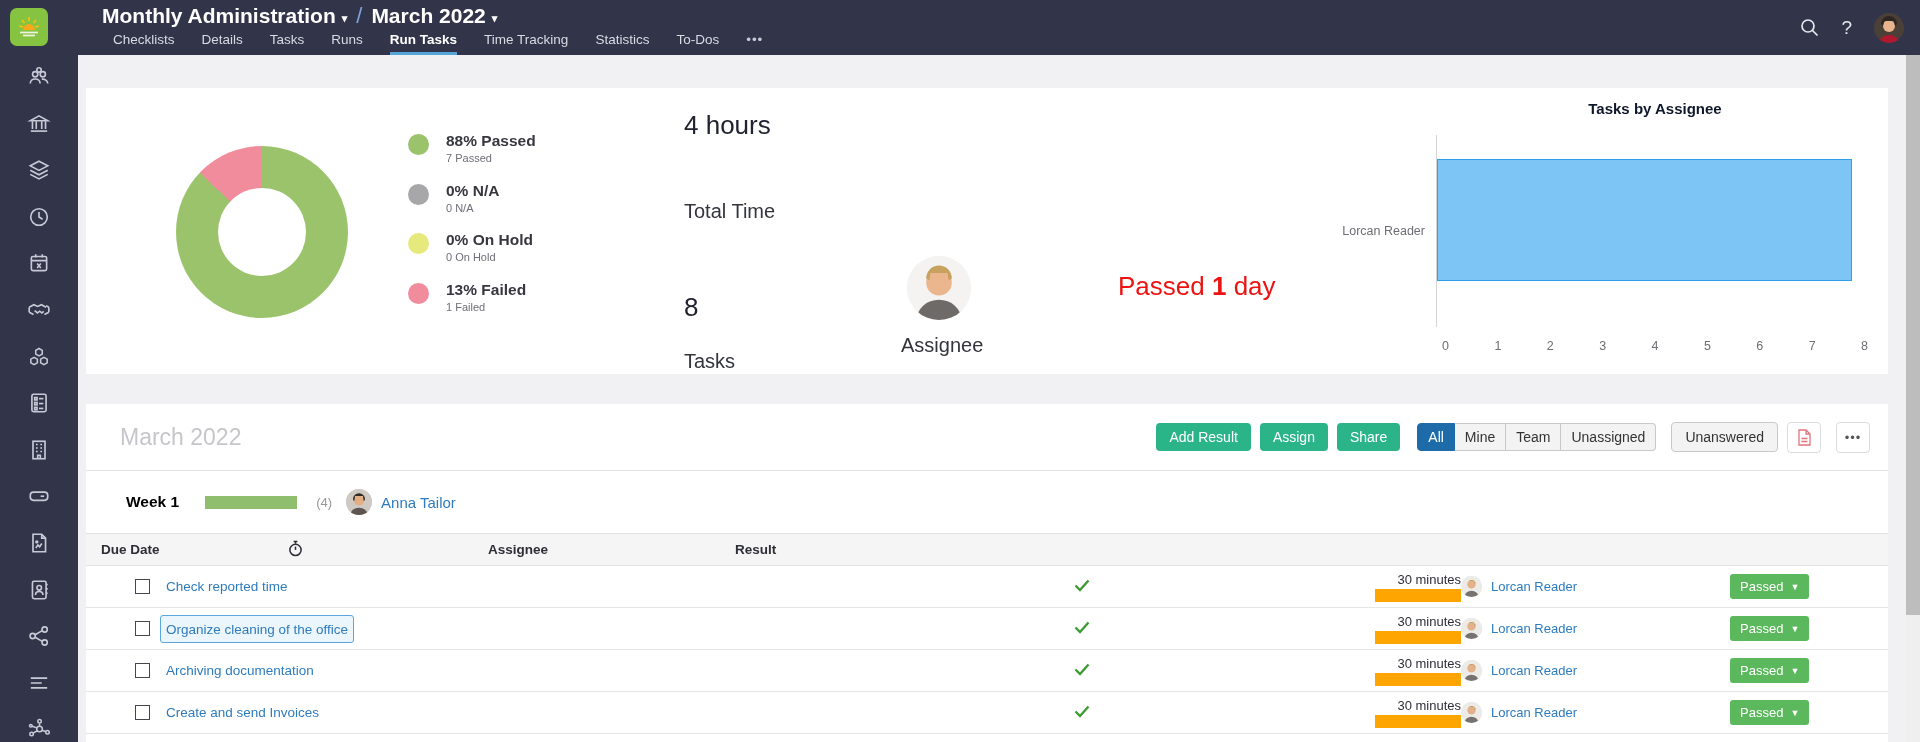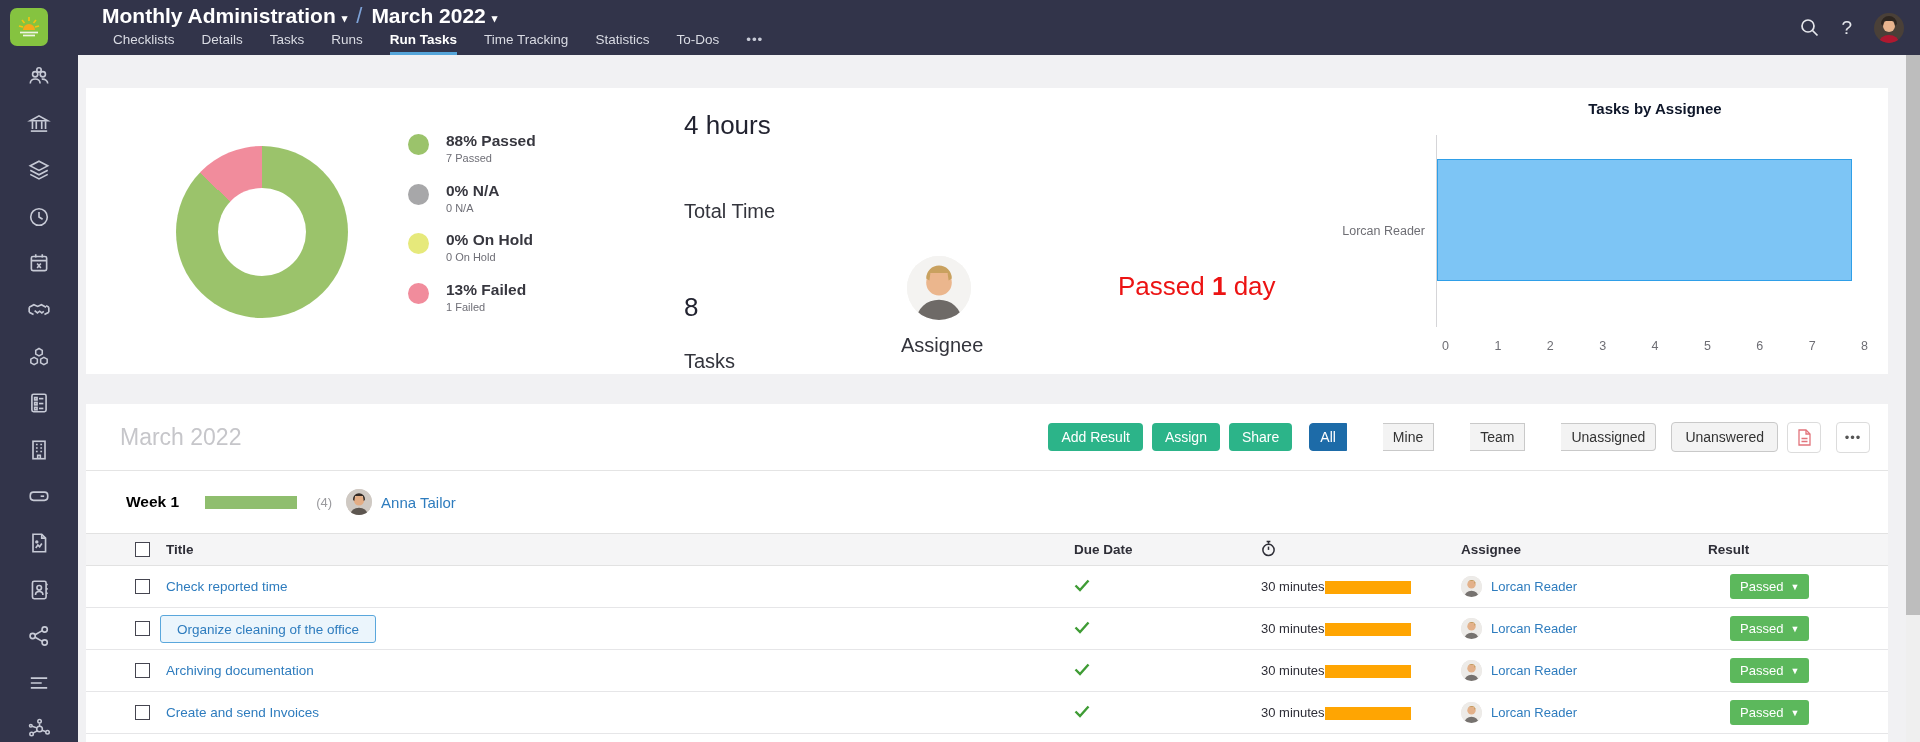--- a/index.html
+++ b/index.html
@@ -59,21 +59,21 @@
   .bar-rect { position:absolute; left:0; top:24px; height:122px; background:#7DC5F5; border:1px solid #2F9FE8; }
   .bar-ticks { margin-left:116px; width:426px; display:flex; justify-content:space-between; margin-top:12px; }
   .bar-ticks span { font-size:12.5px; color:#6E6E74; }
 
   
   .sec-header { height:66px; display:flex; align-items:center; padding:0 18px 0 34px; }
   .sec-title { font-size:23px; color:#C6C6CA; flex:1; }
   .toolbar { display:flex; align-items:center; gap:9px; }
   .btn { font-family:inherit; font-size:14px; border:none; cursor:pointer; border-radius:4px; }
   .btn-green { background:#2CB489; color:#FFF; padding:6px 13px; }
-  .seg-group { display:flex; margin-left:8px;gap:36px; }
+  .seg-group { display:flex; margin-left:8px; }
   .seg { font-size:14px; background:#F3F3F3; border:1px solid #C9C9C9; border-left:none; color:#333;
     padding:5px 10px; cursor:pointer; }
   .seg:first-child { border-left:1px solid #C9C9C9; border-radius:4px 0 0 4px; }
   .seg:last-child { border-radius:0 4px 4px 0; }
   .seg.active { background:#1D6BA8; border-color:#1D6BA8; color:#FFF; }
   .btn-light { background:#F3F3F3; border:1px solid #C9C9C9; color:#333; padding:6px 13px; margin-left:6px; }
   .btn-icon { background:#FFF; border:1px solid #DCDCDC; border-radius:4px; width:34px; height:31px;
     display:flex; align-items:center; justify-content:center; cursor:pointer; }
   .btn-more { color:#555; font-size:13px; letter-spacing:1px; margin-left:6px; }
   .divider { border-top:1px solid #E4E4E4; }
@@ -88,23 +88,23 @@
   .thead { display:flex; align-items:center; height:33px; background:#F5F5F6;
     border-top:1px solid #E2E2E2; border-bottom:1px solid #E2E2E2; font-size:13.5px; font-weight:bold; color:#2E2E37; }
   .trow { display:flex; align-items:center; height:42px; border-bottom:1px solid #E6E6E8; }
   .col-title { flex:1; display:flex; align-items:center; }
   .col-due { width:202px; padding-left:15px; }
   .col-time { width:200px; }
   .col-assignee { width:247px; display:flex; align-items:center; }
   .col-result { width:180px; }
   .cbx { width:15px; height:15px; border:1.6px solid #454550; background:#FFF; margin-left:49px; cursor:pointer; }
   .title-link { font-size:13.5px; color:#2E7CBE; margin-left:16px; text-decoration:none; }
-  .sel-box { border:1.5px solid #5AA7DC; background:#EBF5FC; border-radius:3px; padding:4px 16px; margin-left:10px; }
+  .sel-box { border:1.5px solid #5AA7DC; background:#EBF5FC; border-radius:3px; padding:4px 5px; margin-left:10px; }
   .sel-box .title-link { margin-left:0; }
-  .time-cell { display:flex; flex-direction:row;align-items:flex-end; }
+  .time-cell { display:flex; flex-direction:column;align-items:flex-end; }
   .time-text { font-size:13px; color:#2E2E37; }
   .time-bar { width:86px; height:13px; background:#FFA502; margin-top:2px; }
   .row-avatar { width:21px; height:21px; border-radius:50%; overflow:hidden; background:#E4E0DC; }
   .assignee-link { font-size:13px; color:#2E7CBE; margin-left:9px; text-decoration:none; }
   .btn-result { background:#5CB85C; color:#FFF; font-size:13px; border:none; border-radius:3px;
     padding:5px 10px; margin-left:22px; cursor:pointer; display:inline-flex; align-items:center; gap:7px; }
   .btn-result .dcaret { font-size:9px; }
 
   .scrollbar { position:absolute; right:0; top:55px; width:14px; height:687px; background:#EFEFEF; z-index:30; }
   .scroll-thumb { position:absolute; left:0; top:0; width:14px; height:560px; background:#BDBDBD; }
@@ -396,24 +396,20 @@
           <rect width="30" height="30" fill="#CFC9C3"></rect>
         <circle cx="15" cy="13" r="6" fill="#E3AD85"></circle>
         <path d="M8,12 a7,7 0 0 1 14,0 l-1.5,2 -1,-6 -9,0 -1,6 z" fill="#332A24"></path>
         <path d="M5,30 a10,8.5 0 0 1 20,0 z" fill="#5D5650"></path>
         </svg>
     </span>
     <a class="week-name" href="#">Anna Tailor</a>
   </div>
 
   <div class="thead">
-    <div class="col-title">
-      <span class="cbx"></span>
-      <span style="margin-left:16px;">Title</span>
-    </div>
     <div class="col-due">Due Date</div>
     <div class="col-time">
       <svg width="15" height="17" viewBox="0 0 16 18" fill="none" stroke="#2E2E37" stroke-width="1.6">
         <circle cx="8" cy="10.5" r="6"></circle>
           <path d="M8,7 v3.5"></path>
           <path d="M6,1.5 h4 M8,1.5 v2.5"></path>
         </svg>
     </div>
     <div class="col-assignee">Assignee</div>
     <div class="col-result">Result</div>

